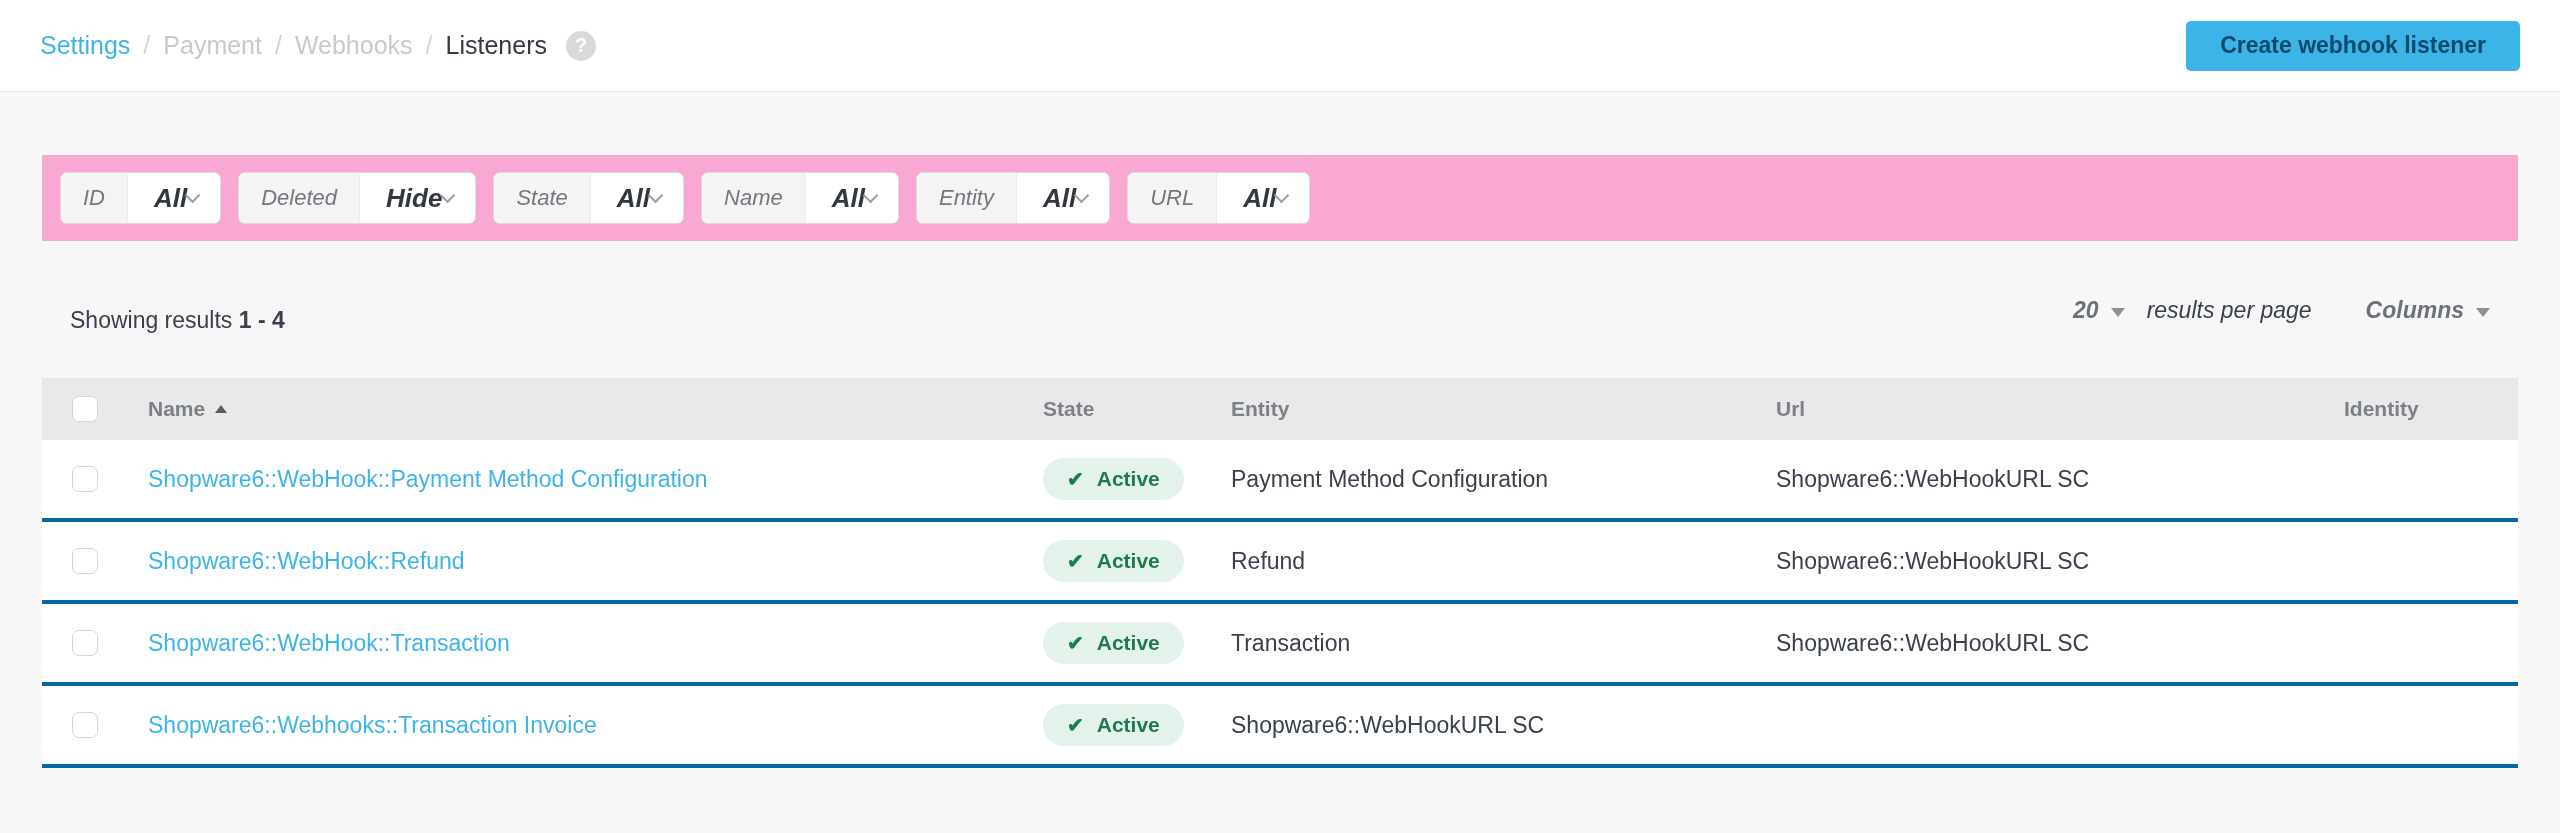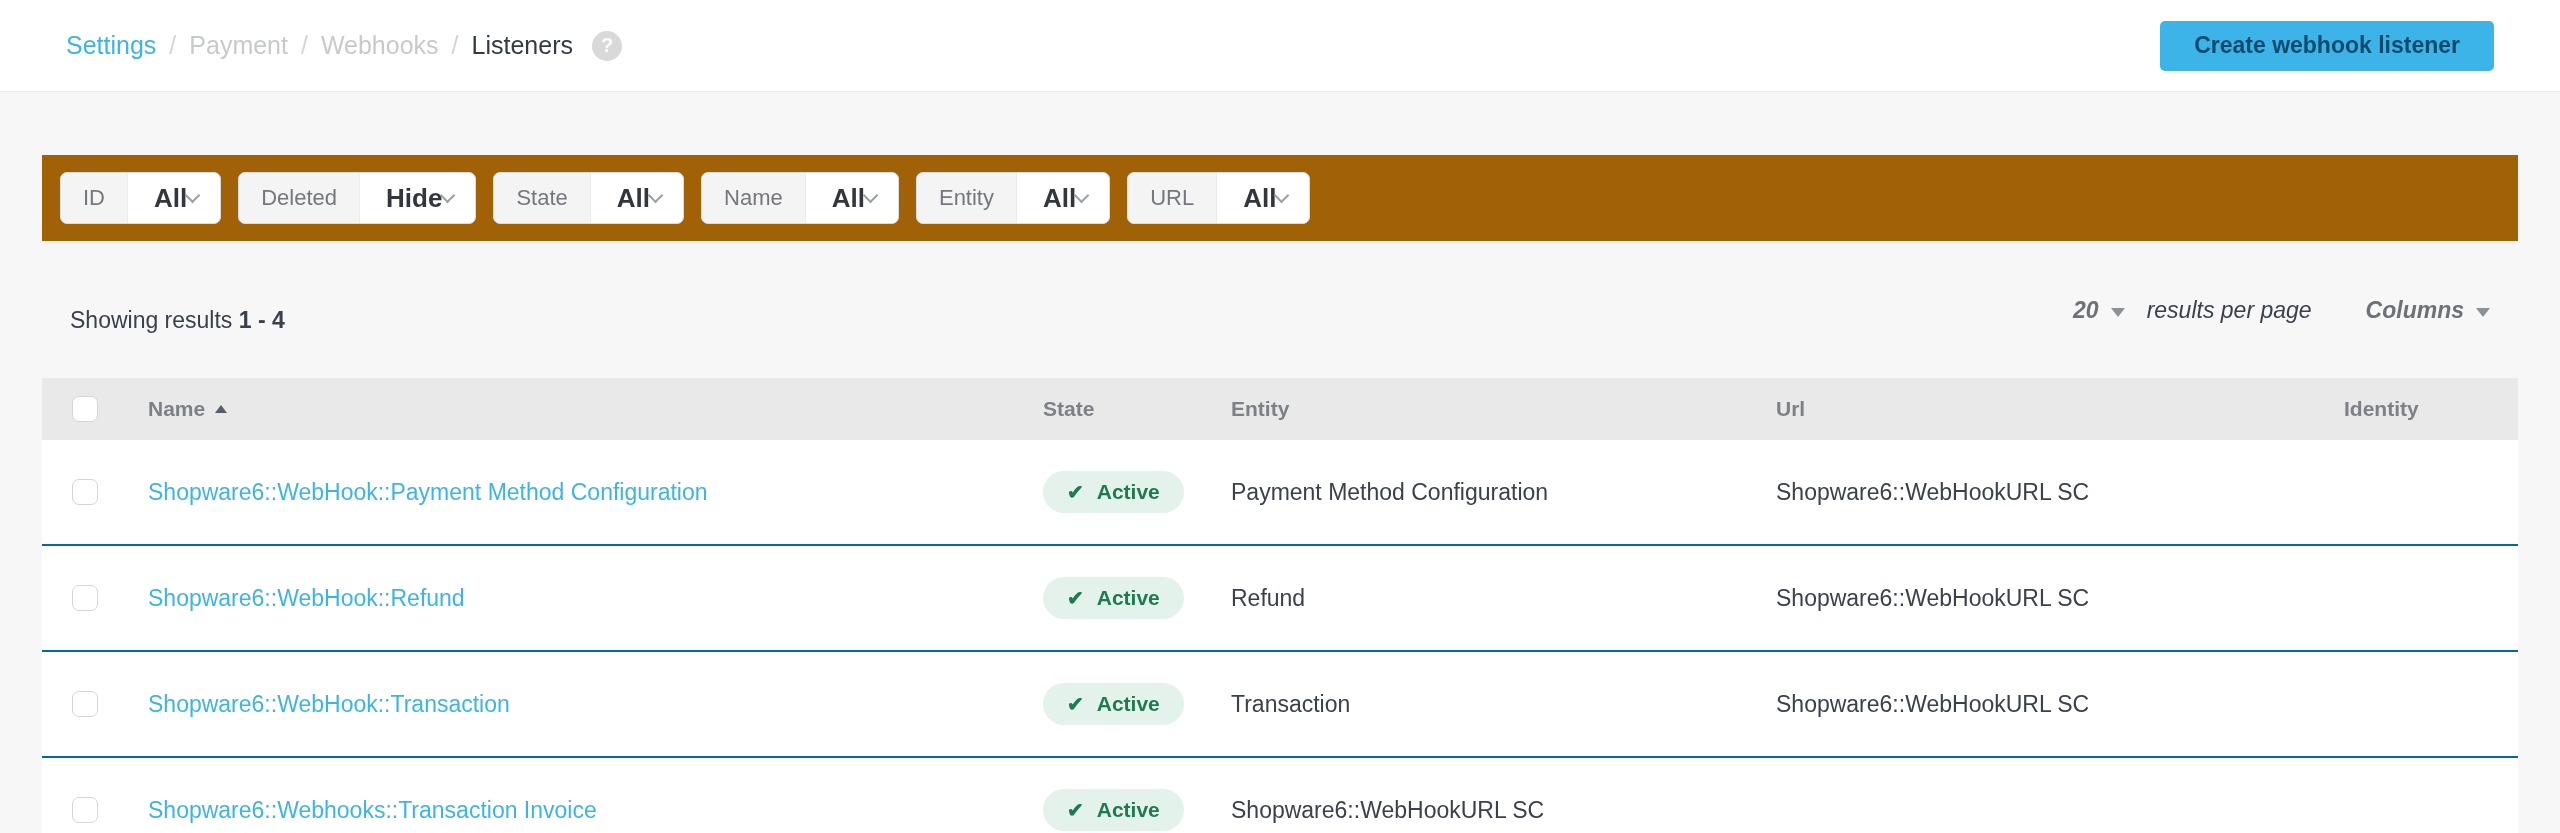--- a/index.html
+++ b/index.html
@@ -12,21 +12,21 @@
   }
 
   
   .topbar {
     height: 92px;
     background: #ffffff;
     border-bottom: 1px solid #eaeaea;
     display: flex;
     align-items: center;
     justify-content: space-between;
-    padding: 0 66px;
+    padding: 0 40px;
   }
   .breadcrumb { display: flex; align-items: center; gap: 13px; font-size: 25px; }
   .bc-link { color: #3db4e8; cursor: pointer; text-decoration: none; }
   .bc-sep { color: #d2d5d8; }
   .bc-muted { color: #c7cacd; }
   .bc-current { color: #333a46; font-weight: 500; }
   .help-icon {
     width: 30px; height: 30px; margin-left: 6px;
     border-radius: 50%;
     background: #d9d9d9;
@@ -47,26 +47,27 @@
     font-weight: 700;
     cursor: pointer;
   }
 
   
   .content { padding: 0 42px; }
 
   
   .filterbar {
     margin-top: 63px;
-    background: #a16207;
+    background: #f9a8d4;
     height: 86px;
     display: flex;
     align-items: center;
     padding: 0 18px;
     gap: 17px;
+    font-style: italic;
   }
   .chip {
     background: #ffffff;
     border: 1px solid #dcdcdc;
     border-radius: 7px;
     height: 52px;
     display: flex;
     align-items: stretch;
     overflow: hidden;
     cursor: pointer;
@@ -137,22 +138,22 @@
   .th-check, .td-check { padding-left: 30px; }
   .sort-wrap { display: inline-flex; align-items: center; gap: 10px; cursor: pointer; }
   .sort-asc {
     width: 0; height: 0;
     border-left: 6px solid transparent;
     border-right: 6px solid transparent;
     border-bottom: 8px solid #575e67;
   }
   .row {
     background: #ffffff;
-    height: 106px;
-    border-bottom: 2px solid #0369a1;
+    height: 82px;
+    border-bottom: 4px solid #0369a1;
     font-size: 23px;
   }
   .checkbox {
     width: 26px; height: 26px;
     border: 1px solid #d2d5d9;
     border-radius: 7px;
     background: #ffffff;
     cursor: pointer;
     display: block;
   }

